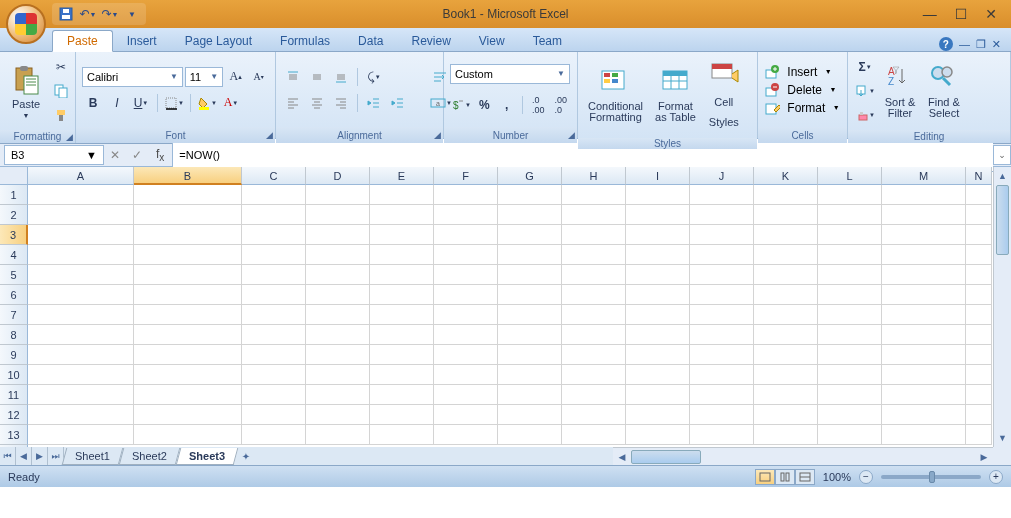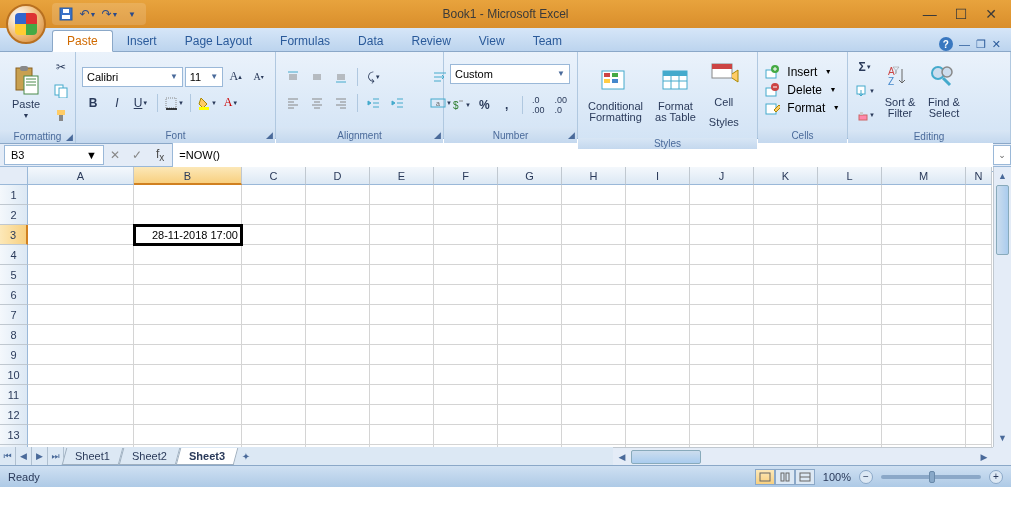--- a/index.html
+++ b/index.html
@@ -513,36 +513,20 @@
         <div class="cell" style="width: 64px;"></div>
         <div class="cell" style="width: 64px;"></div>
         <div class="cell" style="width: 64px;"></div>
         <div class="cell" style="width: 64px;"></div>
         <div class="cell" style="width: 64px;"></div>
         <div class="cell" style="width: 84px;"></div>
         <div class="cell" style="width: 26px;"></div>
       </div>
       <div class="cellrow">
         <div class="cell" style="width: 106px;"></div>
-        <div class="cell selected" style="width: 108px;">28-11-2018 17:00</div>
-        <div class="cell" style="width: 64px;"></div>
-        <div class="cell" style="width: 64px;"></div>
-        <div class="cell" style="width: 64px;"></div>
-        <div class="cell" style="width: 64px;"></div>
-        <div class="cell" style="width: 64px;"></div>
-        <div class="cell" style="width: 64px;"></div>
-        <div class="cell" style="width: 64px;"></div>
-        <div class="cell" style="width: 64px;"></div>
-        <div class="cell" style="width: 64px;"></div>
-        <div class="cell" style="width: 64px;"></div>
-        <div class="cell" style="width: 84px;"></div>
-        <div class="cell" style="width: 26px;"></div>
-      </div>
-      <div class="cellrow">
-        <div class="cell" style="width: 106px;"></div>
         <div class="cell" style="width: 108px;"></div>
         <div class="cell" style="width: 64px;"></div>
         <div class="cell" style="width: 64px;"></div>
         <div class="cell" style="width: 64px;"></div>
         <div class="cell" style="width: 64px;"></div>
         <div class="cell" style="width: 64px;"></div>
         <div class="cell" style="width: 64px;"></div>
         <div class="cell" style="width: 64px;"></div>
         <div class="cell" style="width: 64px;"></div>
         <div class="cell" style="width: 64px;"></div>

